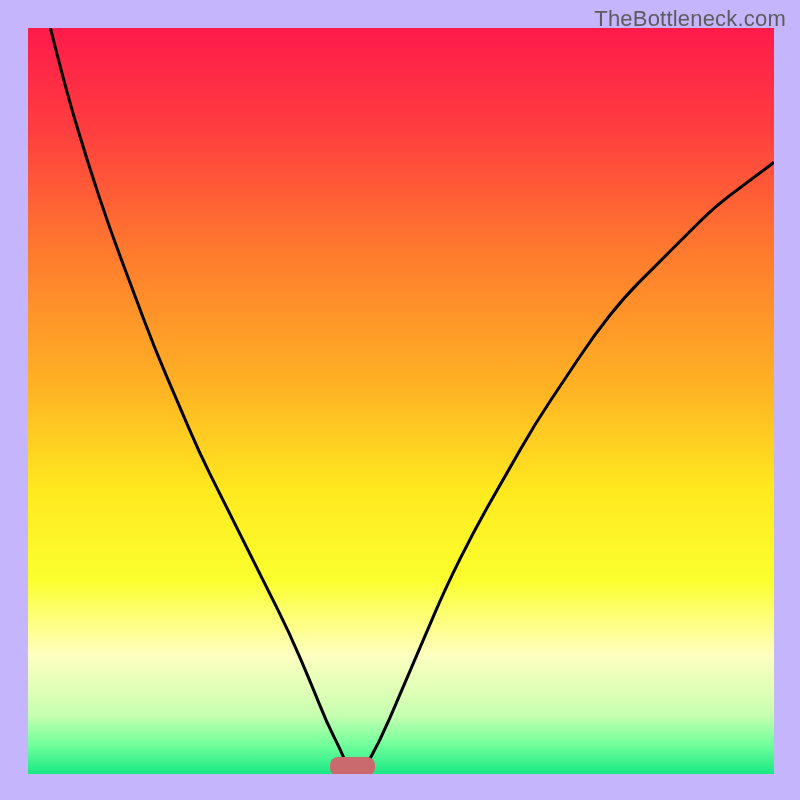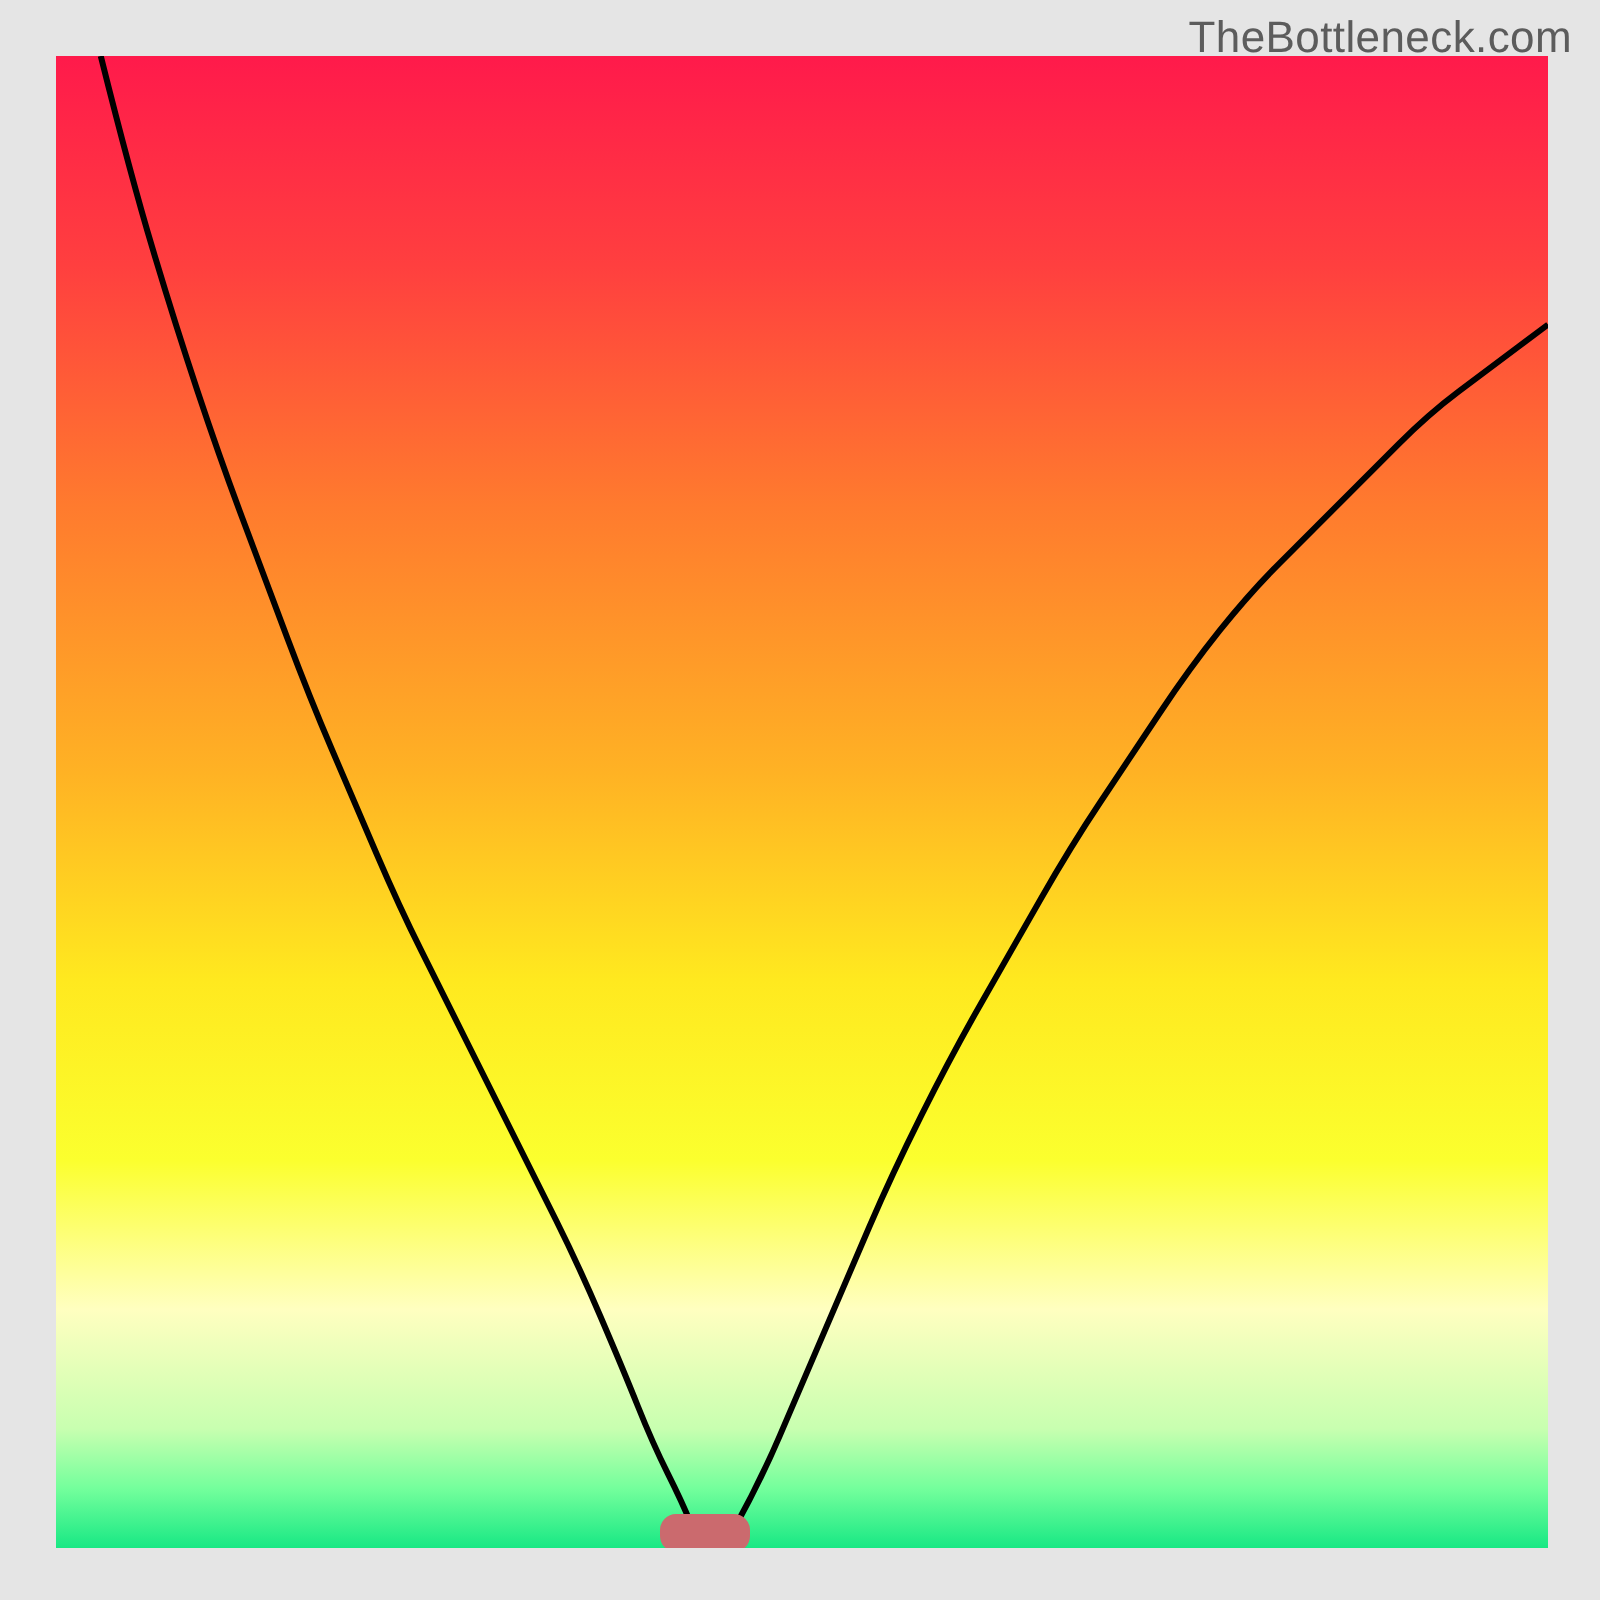--- a/index.html
+++ b/index.html
@@ -10,21 +10,21 @@
     background: #000;
     overflow: hidden;
     font-family: Arial, Helvetica, sans-serif;
   }
   .frame {
     position: absolute;
     top: 0;
     left: 0;
     width: 800px;
     height: 800px;
-    background: #e5e5e5;
+    background: #c4b5fd;
   }
   .plot {
     position: absolute;
     overflow: hidden;
   }
   .gradient {
     position: absolute;
     inset: 0;
   }
   .watermark {

